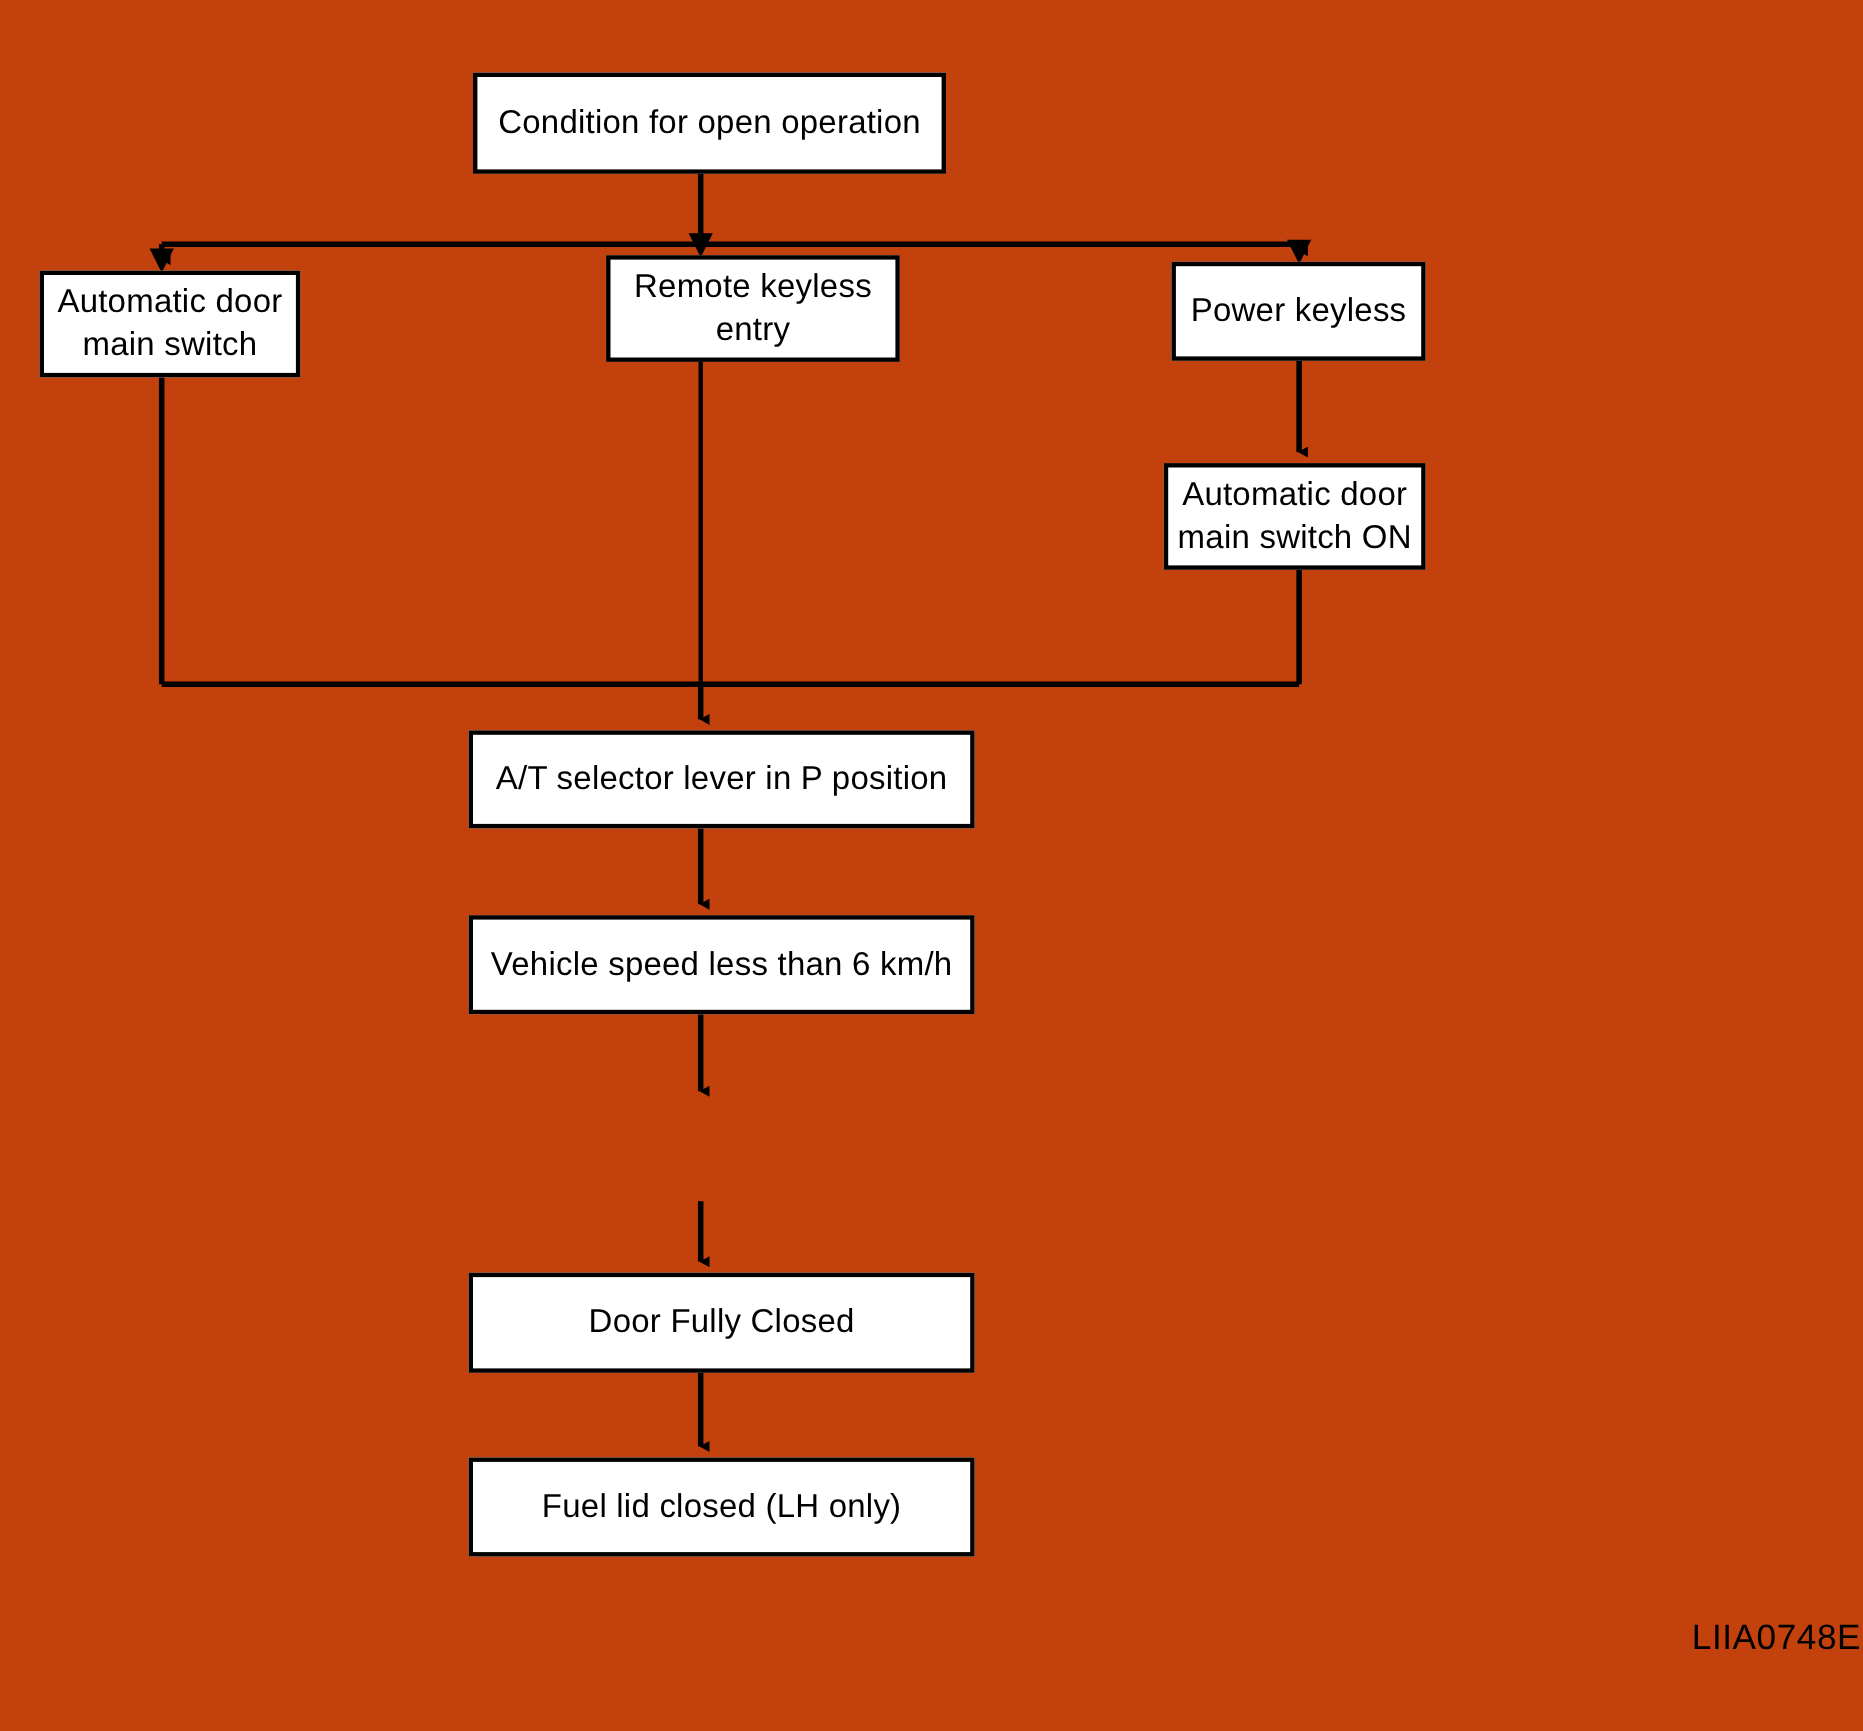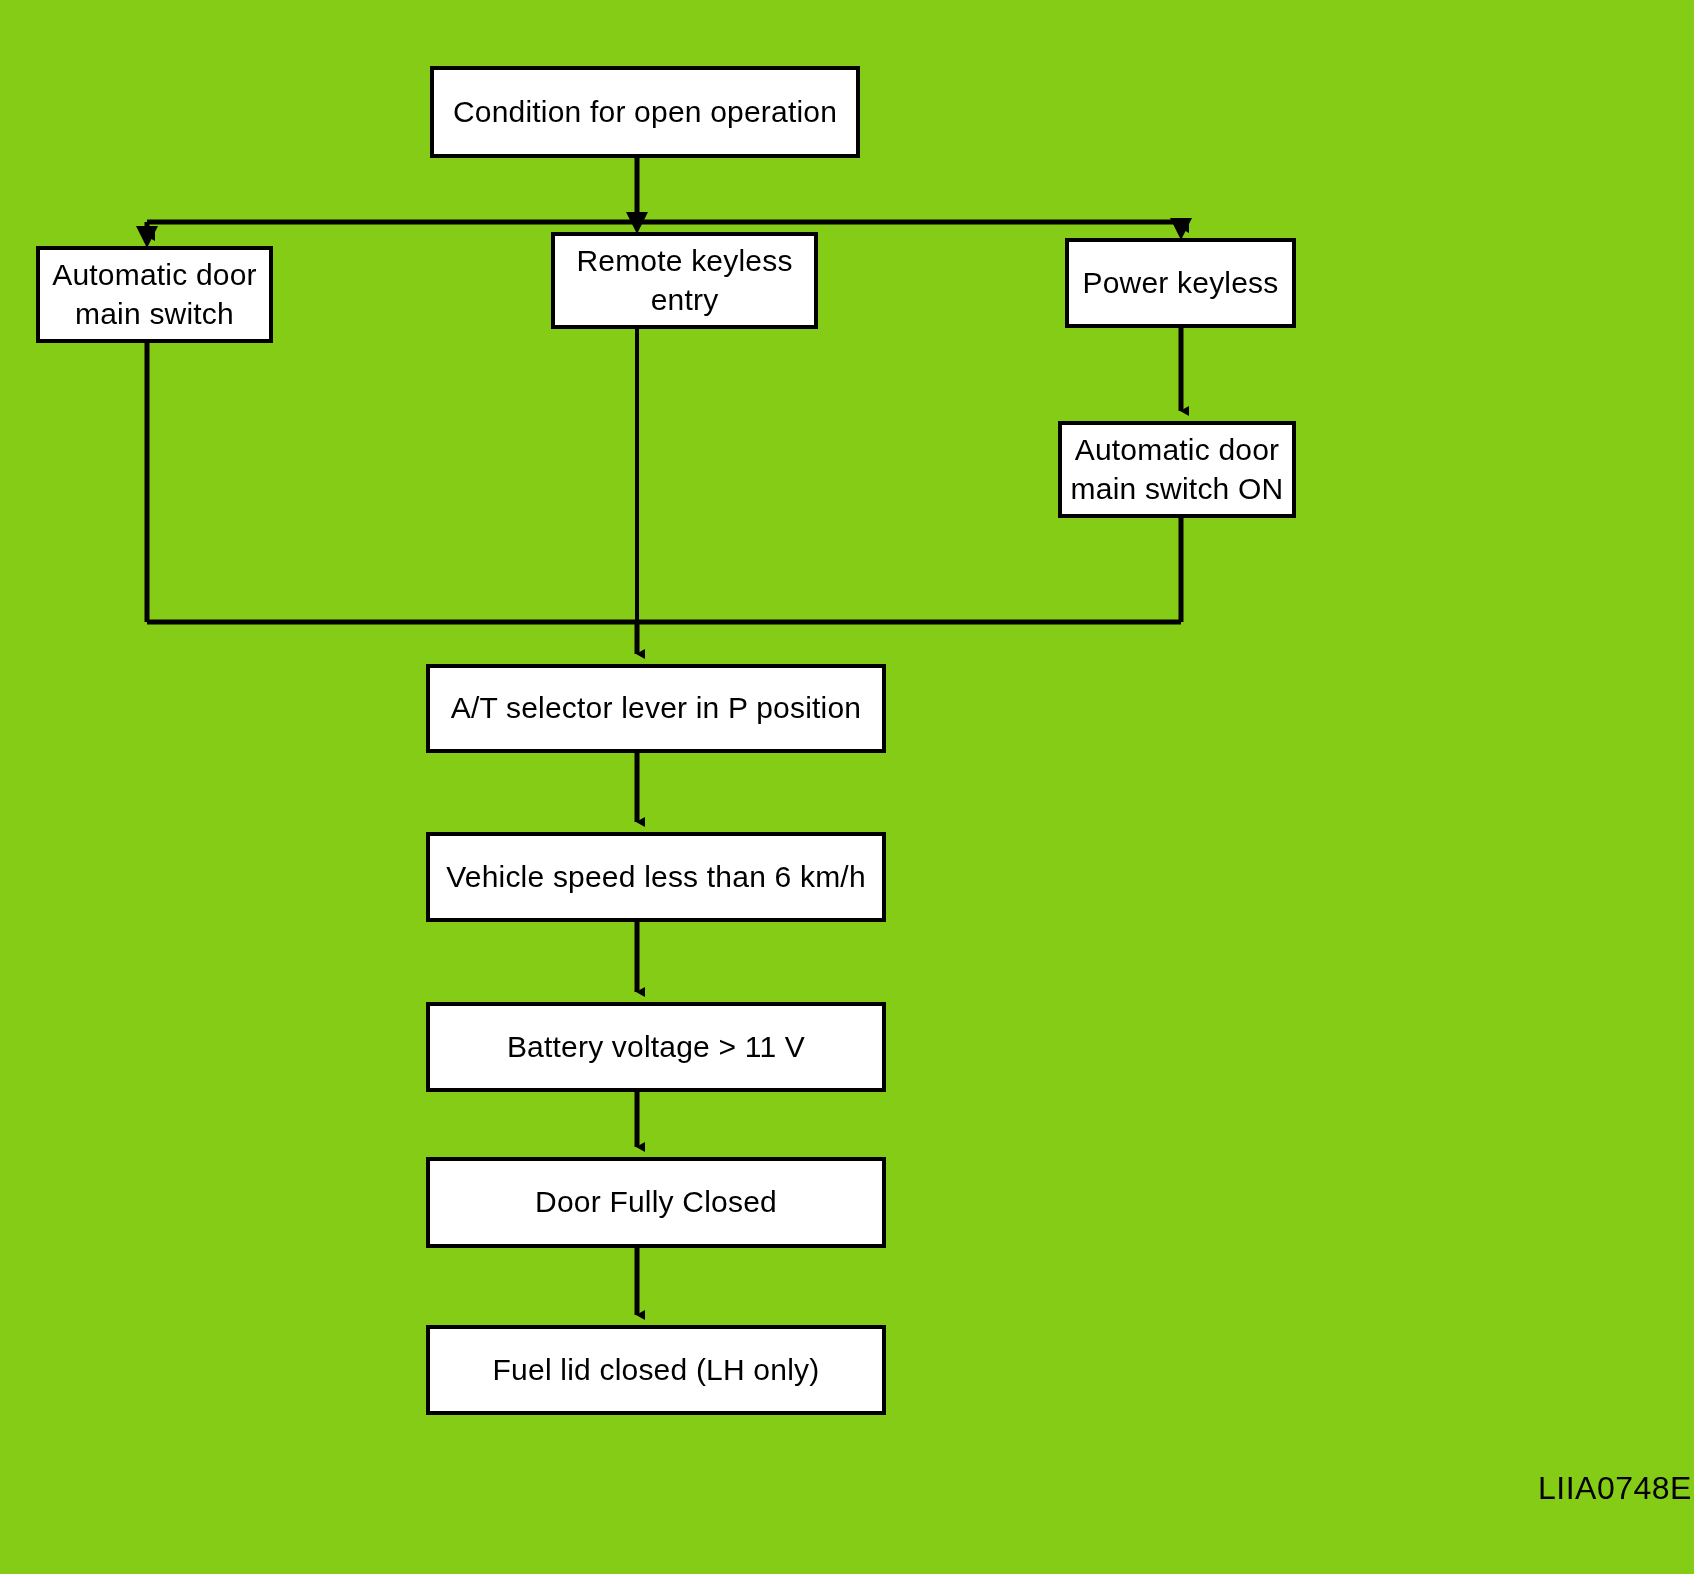--- a/index.html
+++ b/index.html
@@ -4,21 +4,21 @@
 <style>
   html, body {
     margin: 0;
     padding: 0;
     background: #ffffff;
   }
   #canvas {
     position: relative;
     width: 1694px;
     height: 1574px;
-    background: #84cc16;
+    background: #c2410c;
     font-family: "Liberation Sans", sans-serif;
     overflow: hidden;
   }
   #flow-svg {
     position: absolute;
     left: 0;
     top: 0;
     width: 1694px;
     height: 1574px;
   }
@@ -106,21 +106,20 @@
 
   <div class="node-box" style="left:1065px; top:238px; width:231px; height:90px;">Power keyless</div>
 
   <div class="node-box" style="left:1058px; top:421px; width:238px; height:97px;">Automatic door
 main switch ON</div>
 
   <div class="node-box" style="left:426px; top:664px; width:460px; height:89px;">A/T selector lever in P position</div>
 
   <div class="node-box" style="left:426px; top:832px; width:460px; height:90px;">Vehicle speed less than 6 km/h</div>
 
-  <div class="node-box" style="left:426px; top:1002px; width:460px; height:90px;">Battery voltage &gt; 11 V</div>
 
   <div class="node-box" style="left:426px; top:1325px; width:460px; height:90px;">Fuel lid closed (LH only)</div>
 
   <div class="node-box" style="left:426px; top:1157px; width:460px; height:91px;">Door Fully Closed</div>
 
   <div class="ref-code" style="left:1538px; top:1470px;">LIIA0748E</div>
 
 </div>
 
 </body></html>

